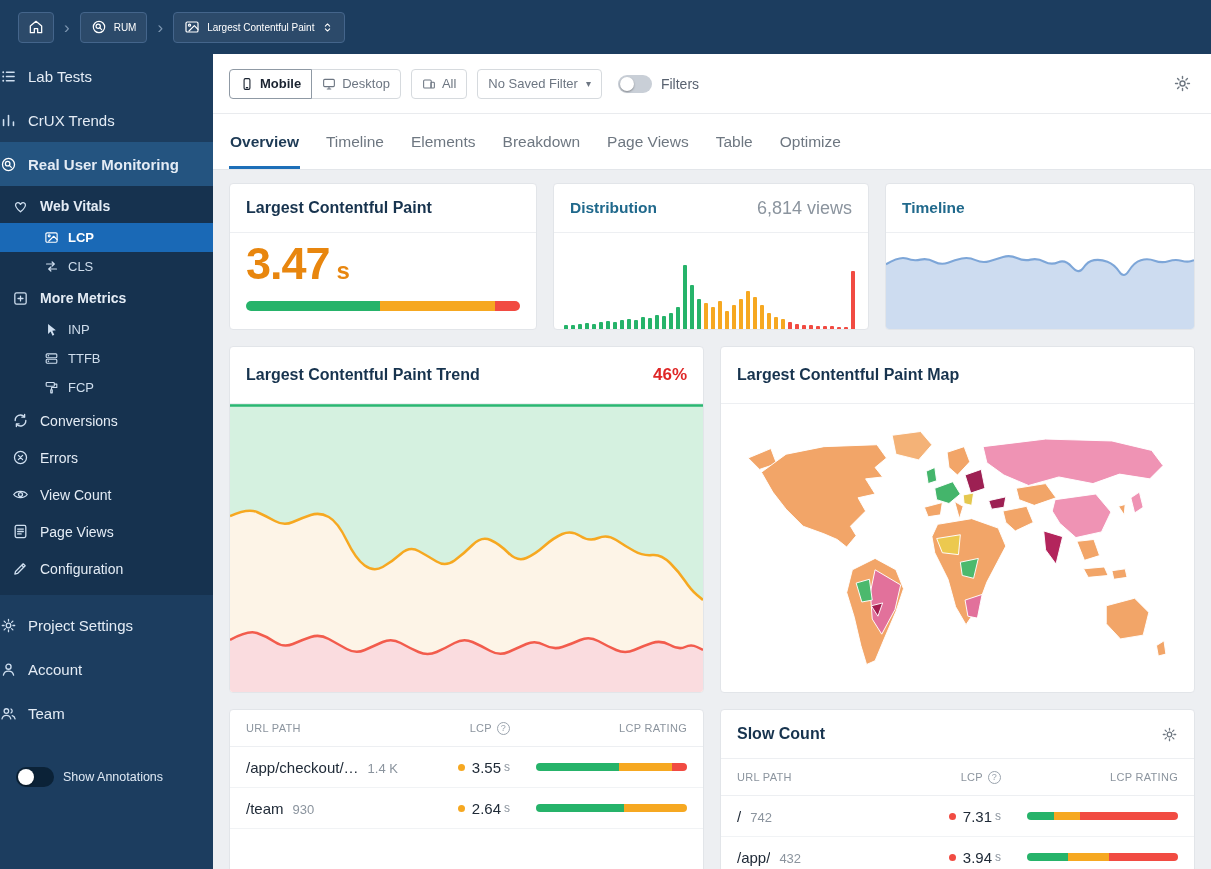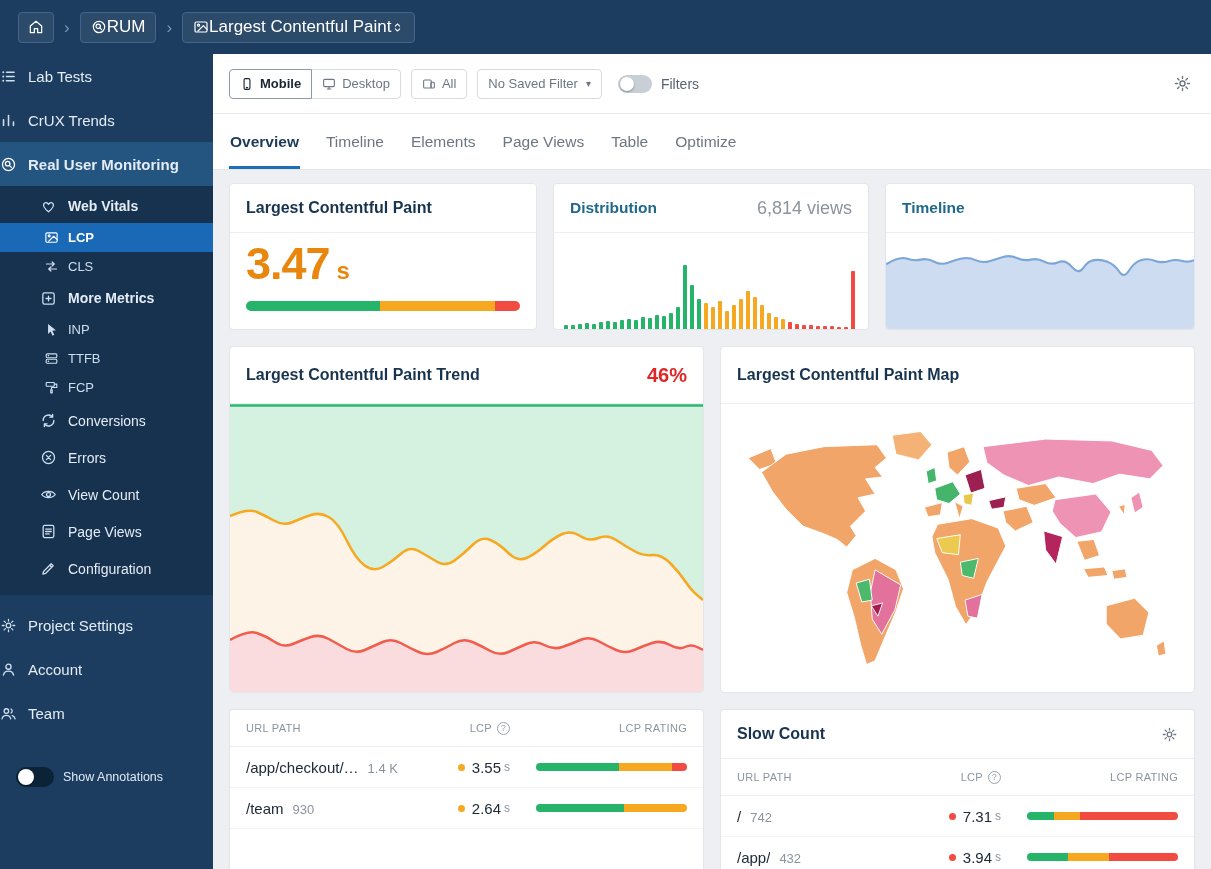--- a/index.html
+++ b/index.html
@@ -2,42 +2,42 @@
 <html><head>
 <meta charset="utf-8">
 <style>
 *{margin:0;padding:0;box-sizing:border-box}
 html,body{width:1211px;height:869px}
 body{font-family:"Liberation Sans",sans-serif;background:#edeff2;overflow:hidden;color:#1f2a36}
 .page{width:1211px;height:869px;display:flex;flex-direction:column;position:relative}
 
 
 .topbar{height:54px;background:#1c3d5f;display:flex;align-items:center;padding:0 18px;gap:7px;flex:0 0 auto}
-.tb-btn{display:inline-flex;align-items:center;height:31px;padding:0 10px;border:1px solid #44658b;border-radius:4px;background:rgba(255,255,255,.07);color:#fff;font-size:17px;cursor:pointer;white-space:nowrap}
+.tb-btn{display:inline-flex;align-items:center;gap:7px;height:31px;padding:0 10px;border:1px solid #44658b;border-radius:4px;background:rgba(255,255,255,.07);color:#fff;font-size:10px;cursor:pointer;white-space:nowrap}
 .tb-btn .ic{width:16px;height:16px}
 .tb-sep{color:#7e97b2;font-size:17px;padding:0 3px;line-height:1}
 .tb-right{margin-left:auto;display:flex;align-items:center;gap:15px}
 .tb-label{color:#fff;font-size:14px}
 .tb-icon{color:#fff;width:20px;height:20px;cursor:pointer}
 .switch{position:relative;border-radius:999px;cursor:pointer;flex:0 0 auto}
 .switch .knob{position:absolute;top:2px;left:2px;background:#fff;border-radius:50%;box-shadow:0 1px 2px rgba(0,0,0,.35)}
 .switch.dark{width:38px;height:20px;background:#0b2237}
 .switch.dark .knob{width:16px;height:16px}
 .switch.light{width:34px;height:18px;background:#c9cfd7}
 .switch.light .knob{width:14px;height:14px}
 
 
 .body-wrap{display:flex;flex:1;min-height:0}
 .sidebar{width:213px;background:#1c3d5f;color:#e4ecf5;display:flex;flex-direction:column;flex:0 0 auto}
 .s-item{display:flex;align-items:center;gap:11px;cursor:pointer;font-size:15px}
 .s-item .ic{width:17px;height:17px;flex:0 0 auto;color:#cfdff0}
 .lvl0{height:44px;}
 .s-item.active-section{background:#245480;font-weight:700}
 .subpanel{background:rgba(7,23,38,.28);padding:3px 0 8px}
-.lvl1{height:34px;padding-left:40px;font-size:14px}
+.lvl1{height:34px;padding-left:12px;font-size:14px}
 .lvl1.bold{font-weight:700}
 .lvl2{height:29px;padding-left:44px;font-size:13px;color:#cfdeed;gap:9px}
 .lvl2 .ic{width:15px;height:15px}
 .lvl2.active{background:#1a69b6;color:#fff;font-weight:700}
 .lvl2.active .ic{color:#fff}
 .annot{margin-top:auto;display:flex;align-items:center;gap:9px;padding:0 0 82px 16px;font-size:12.5px;color:#dfe9f4}
 
 
 .main{flex:1;display:flex;flex-direction:column;min-width:0}
 .filterbar{background:#fff;height:60px;display:flex;align-items:center;padding:0 19px 0 16px;border-bottom:1px solid #e9ebee;flex:0 0 auto}
@@ -62,21 +62,21 @@
 .card{background:#fff;border:1px solid #e2e5e9;border-radius:4px;overflow:hidden;display:flex;flex-direction:column}
 .row1 .card{height:147px}
 .w1{width:308px}.w2{flex:1}.w3{width:310px}
 .row2 .card{height:347px;flex:1}
 .row3 .card{height:230px;flex:1}
 .c-head{display:flex;align-items:center;justify-content:space-between;padding:0 16px;border-bottom:1px solid #edeff2;flex:0 0 auto;height:49px}
 .row2 .c-head{height:57px}
 .c-title{font-size:16px;font-weight:700;color:#17334e}
 .c-title.teal{color:#20698c;font-size:15.5px}
 .c-sub{font-size:18px;color:#8b949e}
-.trend-pct{font-size:20px;font-weight:700}
+.trend-pct{font-size:17px;font-weight:700}
 .gear{color:#6f7882;width:17px;height:17px;cursor:pointer}
 
 
 .lcp-body{padding:8px 16px 18px;display:flex;flex-direction:column;flex:1}
 .lcp-value{font-size:45px;font-weight:700;line-height:1.02;letter-spacing:-1px}
 .lcp-unit{font-size:24px;font-weight:700;margin-left:7px}
 .ratingbar{display:flex;height:10px;border-radius:5px;overflow:hidden;margin-top:auto}
 .ratingbar i,.rbar i{display:block;height:100%}
 
 
@@ -463,20 +463,23 @@
 
       <div class="tabsbar">
         <div class="tab active">
             <span>Overview</span>
           </div>
         <div class="tab">
             <span>Timeline</span>
           </div>
         <div class="tab">
             <span>Elements</span>
+          </div>
+        <div class="tab">
+            <span>Breakdown</span>
           </div>
         <div class="tab">
             <span>Page Views</span>
           </div>
         <div class="tab">
             <span>Table</span>
           </div>
         <div class="tab">
             <span>Optimize</span>
           </div>

